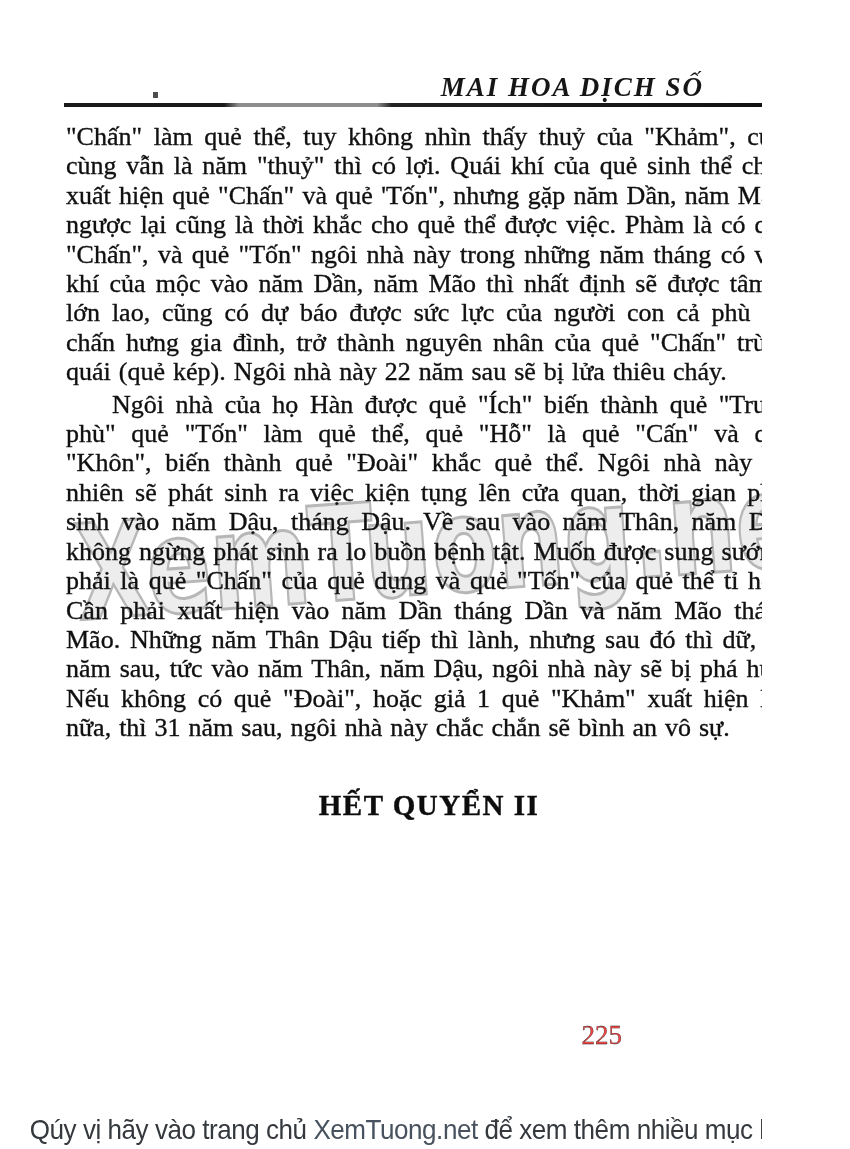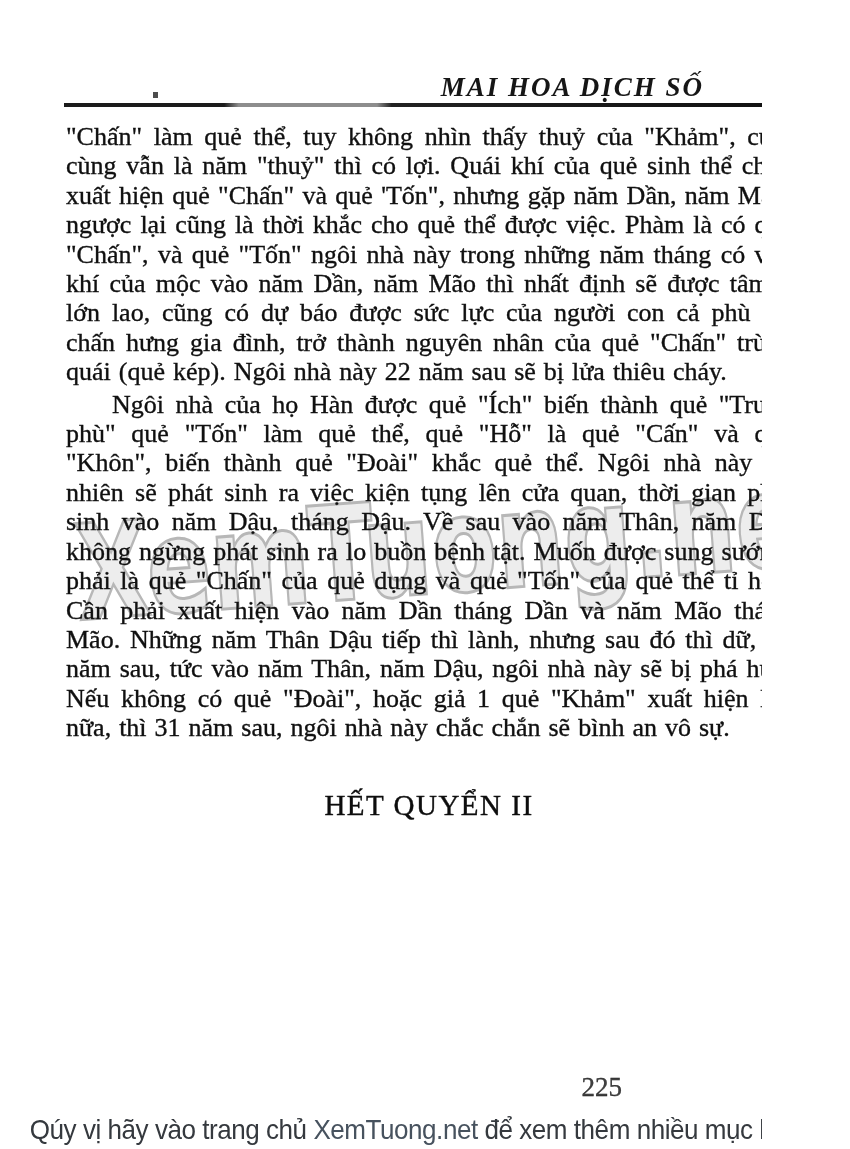--- a/index.html
+++ b/index.html
@@ -101,33 +101,33 @@
   .para + .para {
     margin-top: 3px;
   }
   .para.indent {
     text-indent: 46px;
   }
   .section-end {
     margin: 46px 0 0 0;
     text-align: center;
     font-size: 29px;
-    font-weight: 400;
+    font-weight: 700;
     letter-spacing: 1.5px;
     color: #0d0d0d;
     -webkit-text-stroke: 0.4px #0d0d0d;
   }
 
   
   .page-number {
     position: absolute;
-    top: 1072px;
+    top: 1020px;
     right: 140px;
     font-size: 27px;
-    color: #404040;
+    color: #ef4444;
     -webkit-text-stroke: 0.3px #141414;
     z-index: 2;
   }
   .footer-banner {
     position: absolute;
     bottom: 3px;
     left: 0;
     width: 850px;
     text-align: center;
     font-family: "Liberation Sans", "DejaVu Sans", sans-serif;

